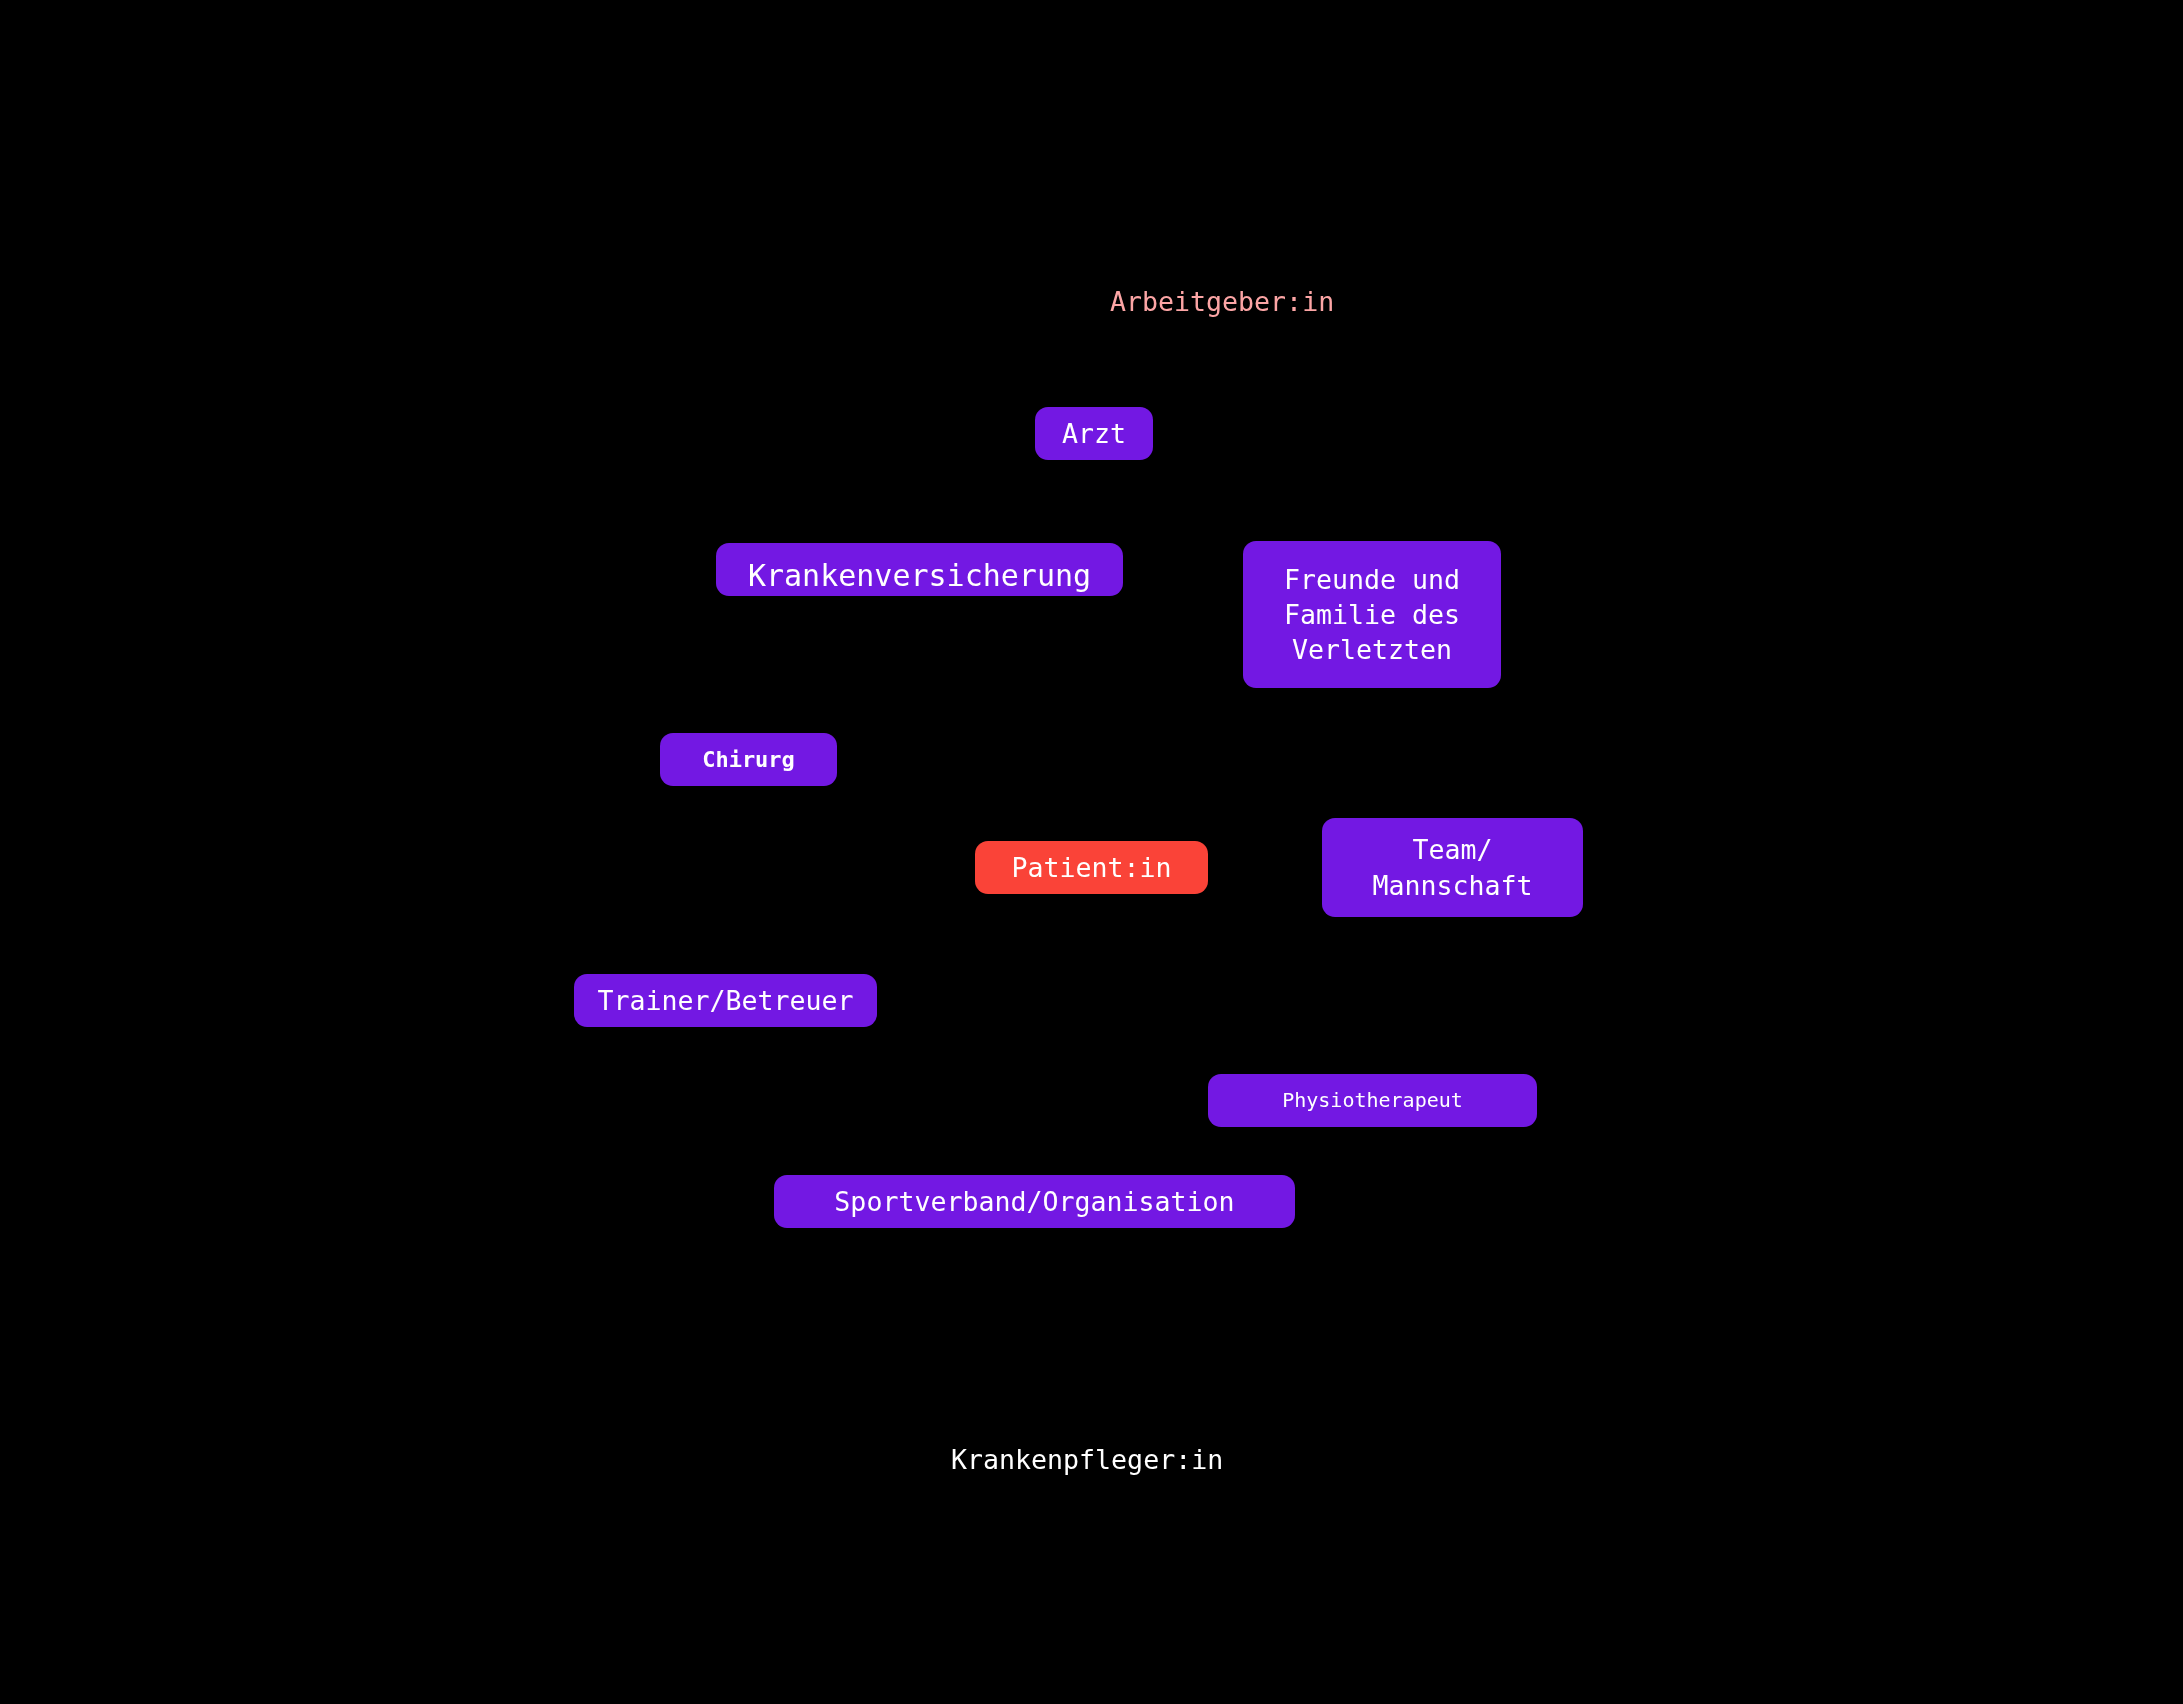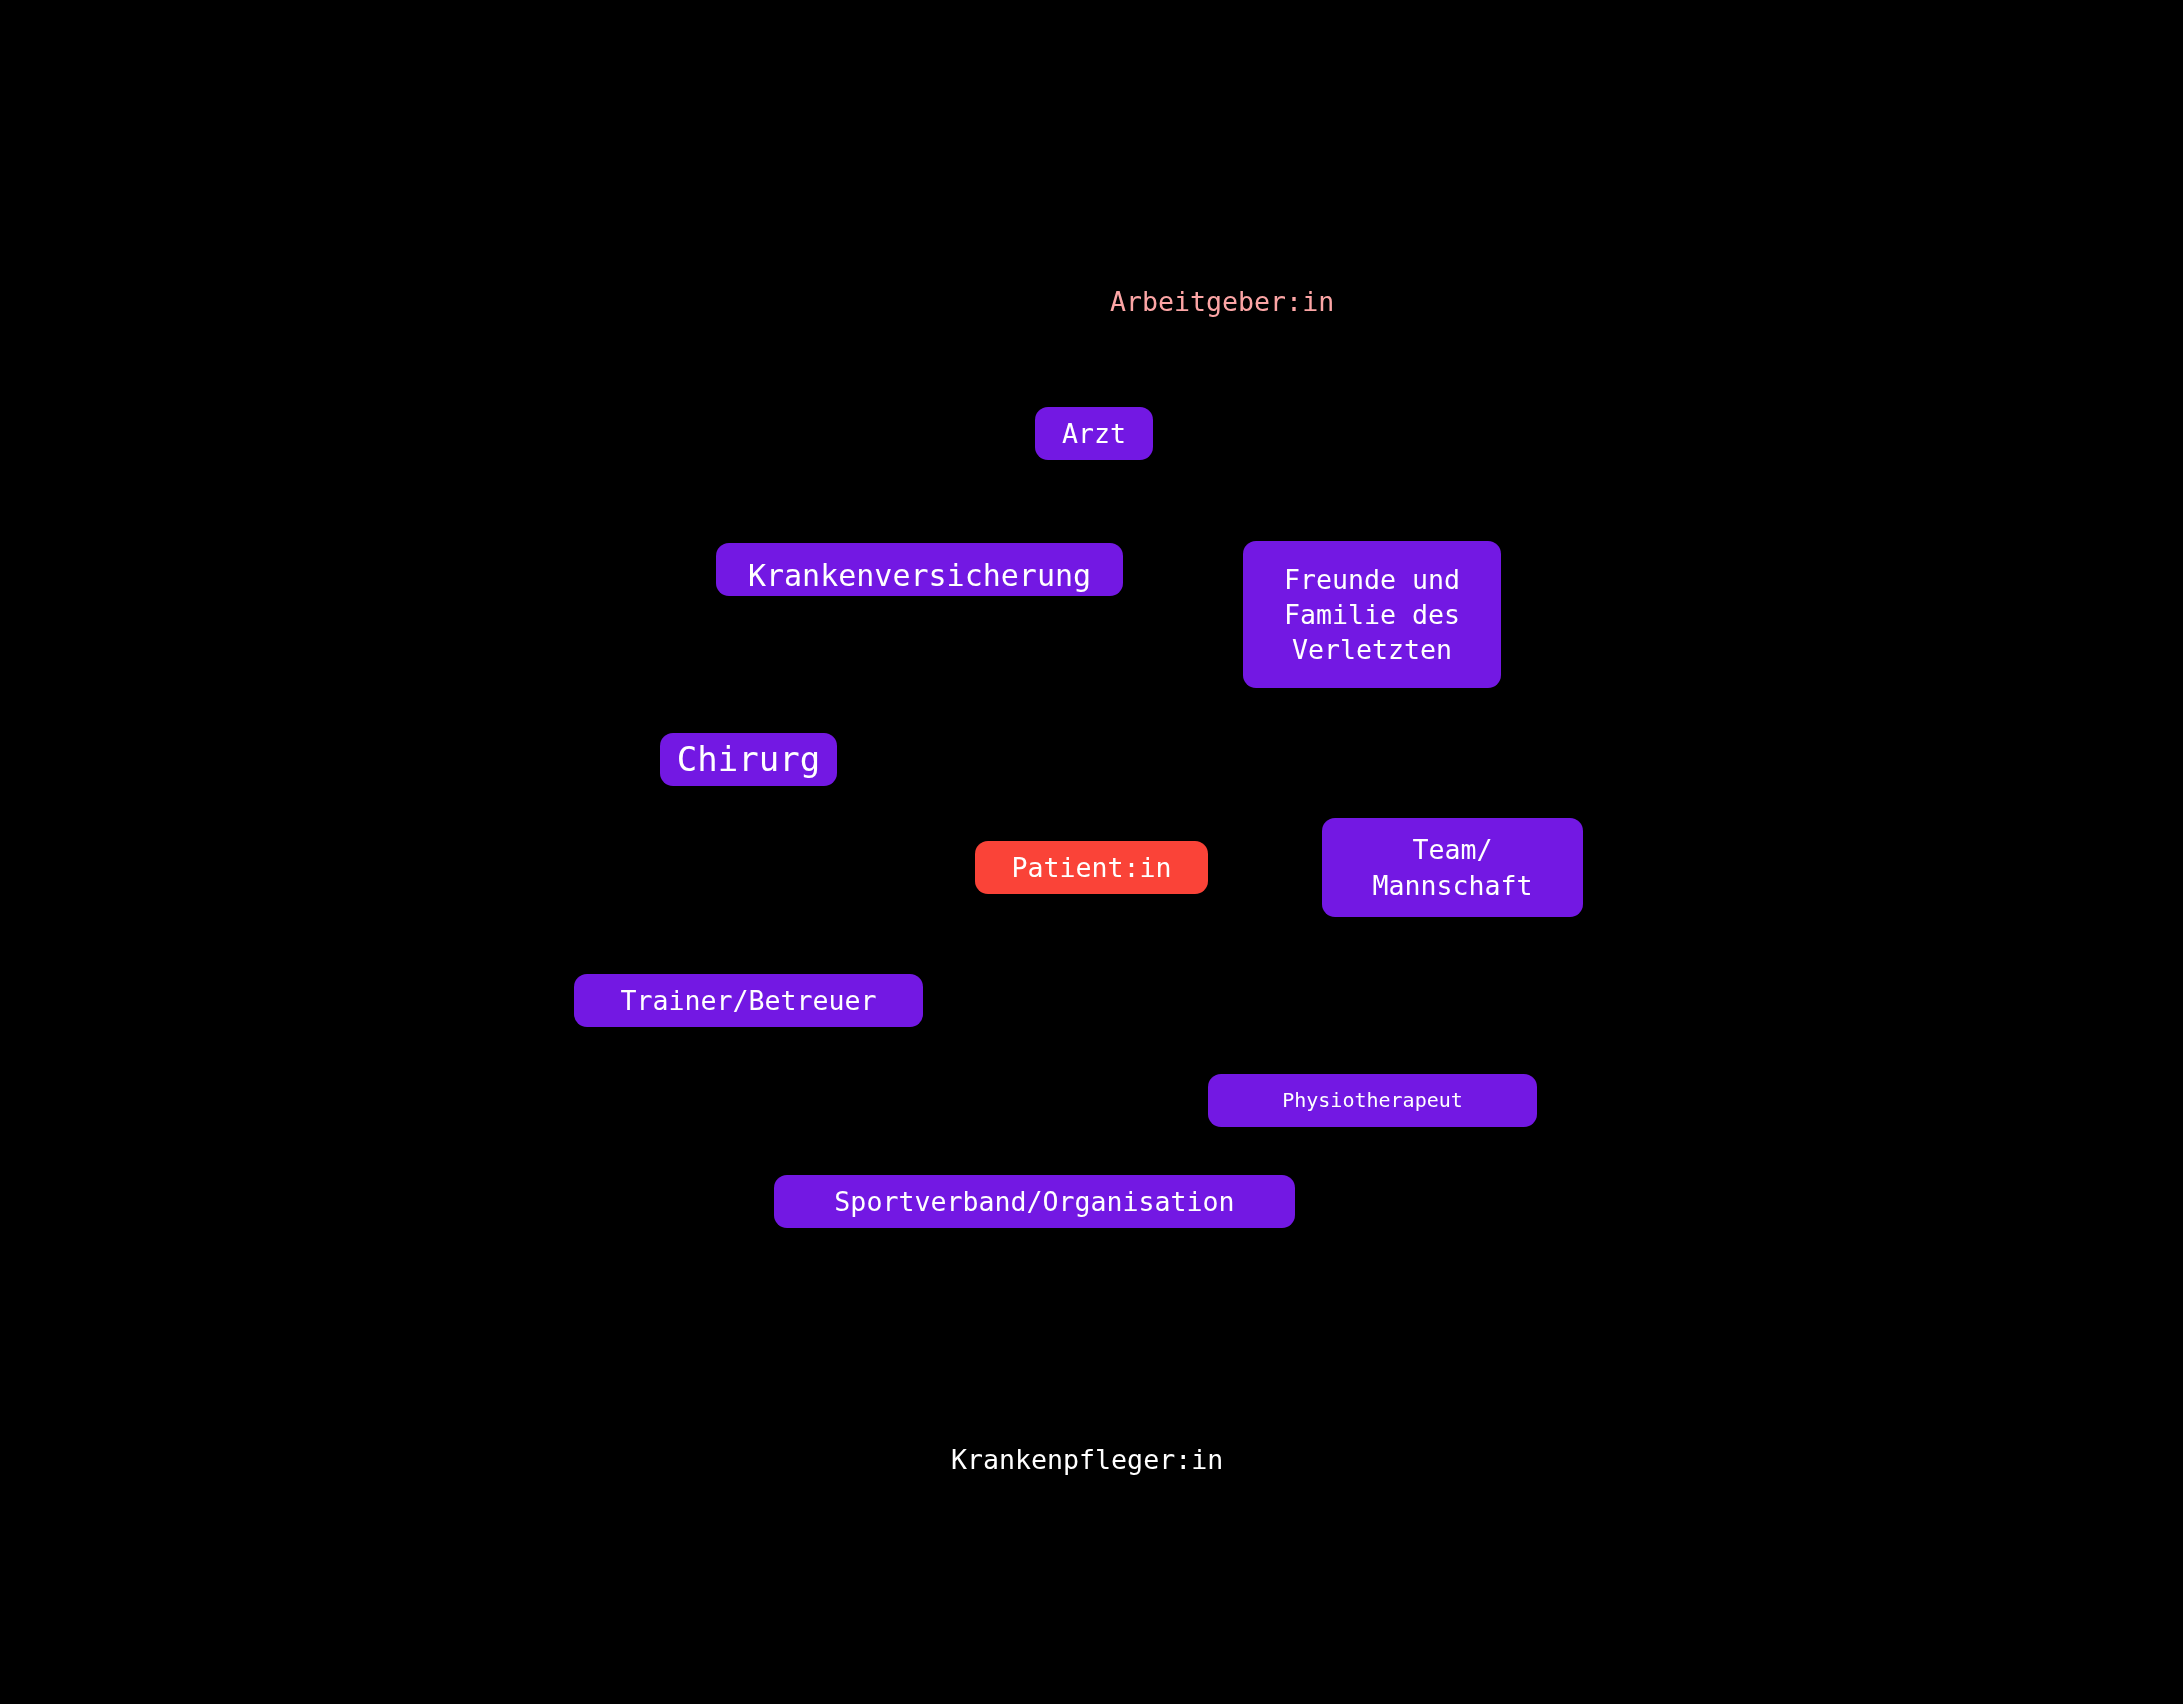--- a/index.html
+++ b/index.html
@@ -49,21 +49,21 @@
 <body>
 
 <div id="canvas" style="width: 2183px; height: 1704px; background: rgb(0, 0, 0);">
     <div class="plain-label" style="left: 1110px; top: 285px; font-size: 26.6px; color: #fca5a5;">Arbeitgeber:in</div>
     <div class="plain-label" style="left: 951px; top: 1443px; font-size: 26.6px; color: rgb(255, 255, 255);">Krankenpfleger:in</div>
     <div class="node" style="left: 1035px; top: 407px; width: 118px; height: 53px; background: rgb(115, 24, 227); font-size: 26.6px;"><span class="node-text">Arzt</span></div>
     <div class="node" style="left: 716px; top: 543px; width: 407px; height: 53px; background: rgb(115, 24, 227); font-size: 30px; align-items: flex-end;"><span class="node-text">Krankenversicherung</span></div>
     <div class="node" style="left: 1243px; top: 541px; width: 258px; height: 147px; background: rgb(115, 24, 227); font-size: 26.6px;"><span class="node-text">Freunde und
 Familie des
 Verletzten</span></div>
-    <div class="node" style="left: 660px; top: 733px; width: 177px; height: 53px; background: rgb(115, 24, 227); font-size: 34px;"><span class="node-text">Chirurg</span></div>
+    <div class="node" style="left: 660px; top: 733px; width: 177px; height: 53px; background: rgb(115, 24, 227); font-size: 22px; font-weight: bold;"><span class="node-text">Chirurg</span></div>
     <div class="node node-highlight" style="left: 975px; top: 841px; width: 233px; height: 53px; background: rgb(250, 67, 56); font-size: 26.6px;"><span class="node-text">Patient:in</span></div>
     <div class="node" style="left: 1322px; top: 818px; width: 261px; height: 99px; background: rgb(115, 24, 227); font-size: 26.6px;"><span class="node-text">Team/
 Mannschaft</span></div>
-    <div class="node" style="left: 574px; top: 974px; width: 349px; height: 53px; background: rgb(115, 24, 227); font-size: 26.6px;"><span class="node-text">Trainer/Betreuer</span></div>
+    <div class="node" style="left: 574px; top: 974px; width: 303px; height: 53px; background: rgb(115, 24, 227); font-size: 26.6px;"><span class="node-text">Trainer/Betreuer</span></div>
     <div class="node" style="left: 1208px; top: 1074px; width: 329px; height: 53px; background: rgb(115, 24, 227); font-size: 20px;"><span class="node-text">Physiotherapeut</span></div>
     <div class="node" style="left: 774px; top: 1175px; width: 521px; height: 53px; background: rgb(115, 24, 227); font-size: 26.6px;"><span class="node-text">Sportverband/Organisation</span></div>
   </div>
 
 
 </body></html>

